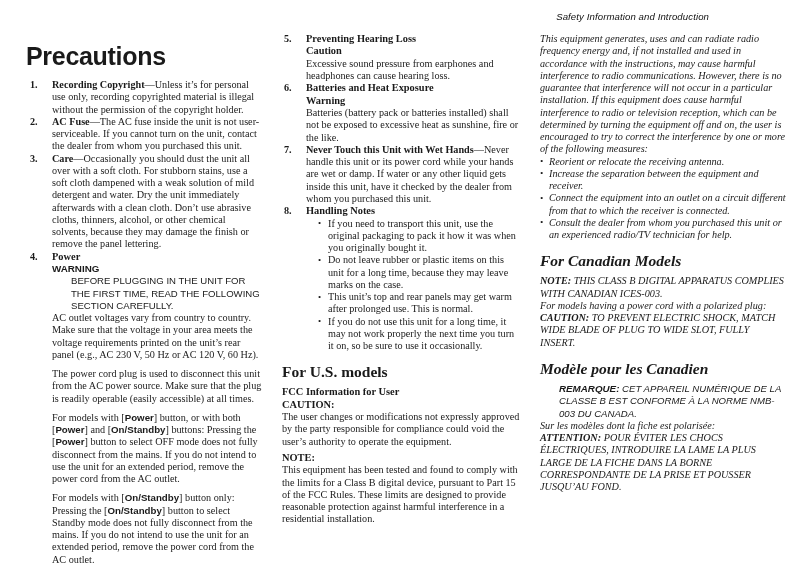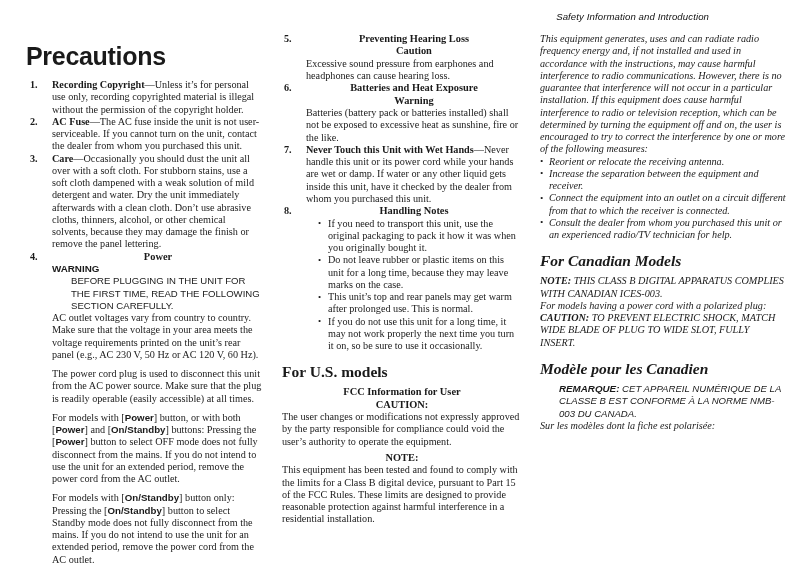--- a/index.html
+++ b/index.html
@@ -68,21 +68,20 @@
     font-family: "Liberation Serif", serif;
     font-weight: bold;
     font-size: 15.5px;
     line-height: 18px;
     margin: 11px 0 5px 0;
   }
   .sub-head {
     font-weight: bold;
     font-size: 10.4px;
     line-height: 12.4px;
-    text-align: center;
   }
   .caps-sans {
     font-family: "Liberation Sans", sans-serif;
     font-size: 9.6px;
     line-height: 12.3px;
     margin-left: 19px;
   }
   .caps-sans-b {
     font-family: "Liberation Sans", sans-serif;
     font-weight: bold;
@@ -268,17 +267,18 @@
       </ul>
 
       <div class="sec-head">For Canadian Models</div>
       <div class="caps-serif"><b>NOTE:</b> <span>THIS CLASS B DIGITAL APPARATUS COMPLIES WITH CANADIAN ICES-003.</span></div>
       <div class="txt">For models having a power cord with a polarized plug:</div>
       <div class="caps-serif"><b>CAUTION:</b> <span>TO PREVENT ELECTRIC SHOCK, MATCH WIDE BLADE OF PLUG TO WIDE SLOT, FULLY INSERT.</span></div>
 
       <div class="sec-head">Modèle pour les Canadien</div>
       <div class="caps-sans"><b class="caps-sans-b">REMARQUE:</b> <span>CET APPAREIL NUMÉRIQUE DE LA CLASSE B EST CONFORME À LA NORME NMB-003 DU CANADA.</span></div>
       <div class="txt">Sur les modèles dont la fiche est polarisée:</div>
+      <div class="caps-serif"><b>ATTENTION:</b> <span>POUR ÉVITER LES CHOCS ÉLECTRIQUES, INTRODUIRE LA LAME LA PLUS LARGE DE LA FICHE DANS LA BORNE CORRESPONDANTE DE LA PRISE ET POUSSER JUSQU’AU FOND.</span></div>
     </div>
 
   </div>
 
 </div>
 
 </body></html>

